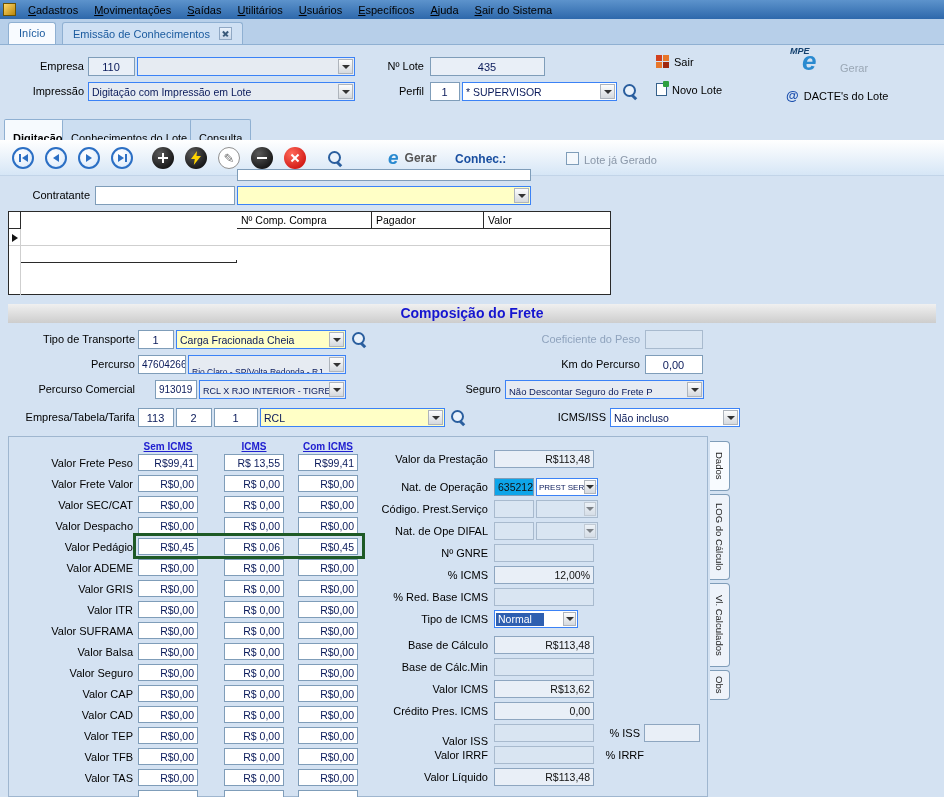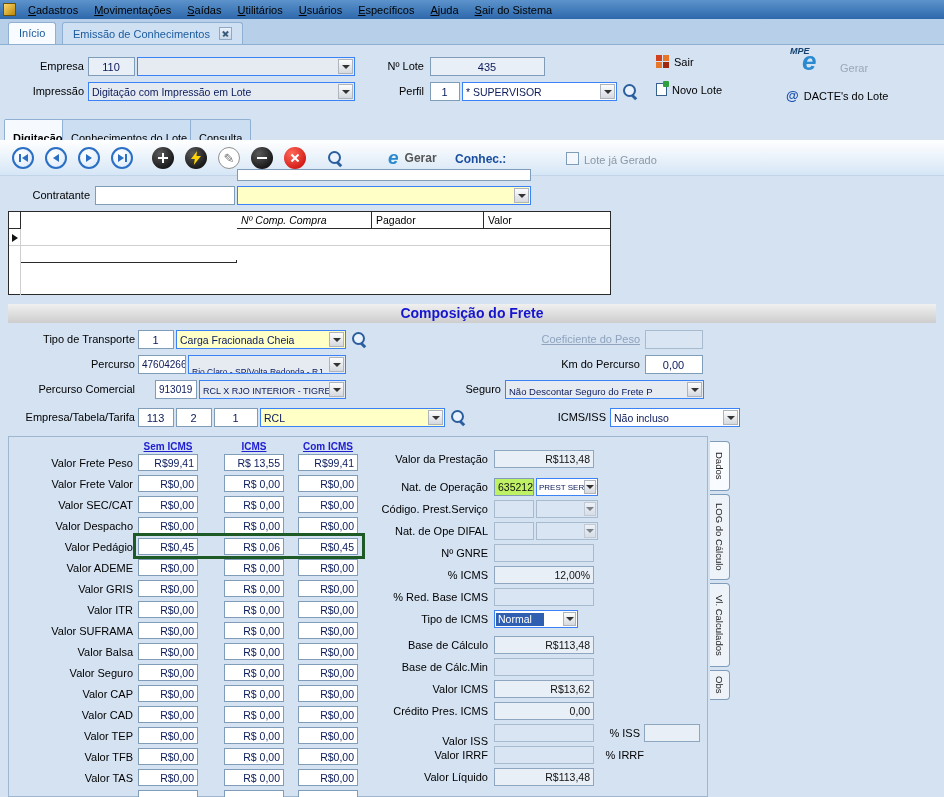--- a/index.html
+++ b/index.html
@@ -109,21 +109,21 @@
            text-align:right; padding:2px 3px 0 2px; font-size:10.5px; color:#0a1a5a; }
   .hl-box { position:absolute; left:133px; top:533px; width:232px; height:26px;
            border:3px solid #1e5a26; pointer-events:none; }
 
   .lower-panel { position:absolute; left:8px; top:436px; width:700px; height:361px; border:1px solid #9fb6cf; }
 
   
   .dl { position:absolute; left:338px; width:150px; text-align:right; white-space:nowrap; }
   .dfield { position:absolute; left:494px; width:100px; height:18px; border:1px solid #8ea6c0;
            background:#e9eff7; text-align:right; padding:2px 3px 0; font-size:10.5px; color:#111; }
-  .dfield.white { background:#bef264; border-color:#7f9db9; }
+  .dfield.white { background:#0ea5e9; border-color:#7f9db9; }
   .dfield.dis { background:#d9e5f2; border-color:#a8bace; }
 
   
   .vtab { position:absolute; left:710px; width:20px; background:#eef3fa; border:1px solid #7f9db9;
           border-left:none; border-radius:0 4px 4px 0; writing-mode:vertical-rl;
           display:flex; align-items:center; justify-content:center; font-size:9.5px; color:#222; }
   .vtab.active { background:#f8fbff; }
 
   
   .sair-ic { display:grid; grid-template-columns:1fr 1fr; grid-template-rows:1fr 1fr; gap:1px; width:13px; height:13px; }
@@ -250,39 +250,39 @@
 <div class="lbl" style="left:24px;top:189px;width:66px;">Contratante</div>
 <div class="field" style="left:95px;top:186px;width:140px;"></div>
 <div class="combo yellow" style="left:237px;top:186px;width:294px;">
     <span class="arrow"></span>
   </div>
 
 <div class="grid">
   <div class="grid-head">
     <div class="gh" style="width:12px;"></div>
     <div class="gh" style="width:216px;margin-top:48px;">Fornecedor</div>
-    <div class="gh" style="width:135px;font-style:italic;">Nº Comp. Compra</div>
+    <div class="gh" style="width:135px;">Nº Comp. Compra</div>
     <div class="gh" style="width:112px;">Pagador</div>
     <div class="gh" style="width:126px;border-right:none;">Valor</div>
   </div>
   <div class="grid-row1"></div>
   <div class="ind-col"></div>
   <span class="tri-ind"></span>
 </div>
 
 <div class="section-bar">Composição do Frete</div>
 
 <div class="lbl" style="left:10px;top:333px;width:125px;">Tipo de Transporte</div>
 <div class="field right" style="left:138px;top:330px;width:36px;">1</div>
 <div class="combo yellow" style="left:176px;top:330px;width:170px;">
   <span>Carga Fracionada Cheia</span>
   <span class="arrow"></span>
 </div>
 <span class="mag" style="left:352px;top:332px;"></span>
-<div class="lbl dim" style="left:538px;top:333px;width:102px;text-decoration:underline;">Coeficiente do Peso</div>
+<div class="lbl dim" style="left:538px;top:333px;width:102px;">Coeficiente do Peso</div>
 <div class="field dis" style="left:645px;top:330px;width:58px;"></div>
 
 <div class="lbl" style="left:10px;top:358px;width:125px;">Percurso</div>
 <div class="field right" style="left:138px;top:355px;width:48px;font-size:10px;">47604266</div>
 <div class="combo ro" style="left:188px;top:355px;width:158px;font-size:8.5px;padding-top:11px;">
   <span>Rio Claro - SP/Volta Redonda - RJ</span>
   <span class="arrow"></span>
 </div>
 <div class="lbl" style="left:538px;top:358px;width:102px;">Km do Percurso</div>
 <div class="field right" style="left:645px;top:355px;width:58px;">0,00</div>

